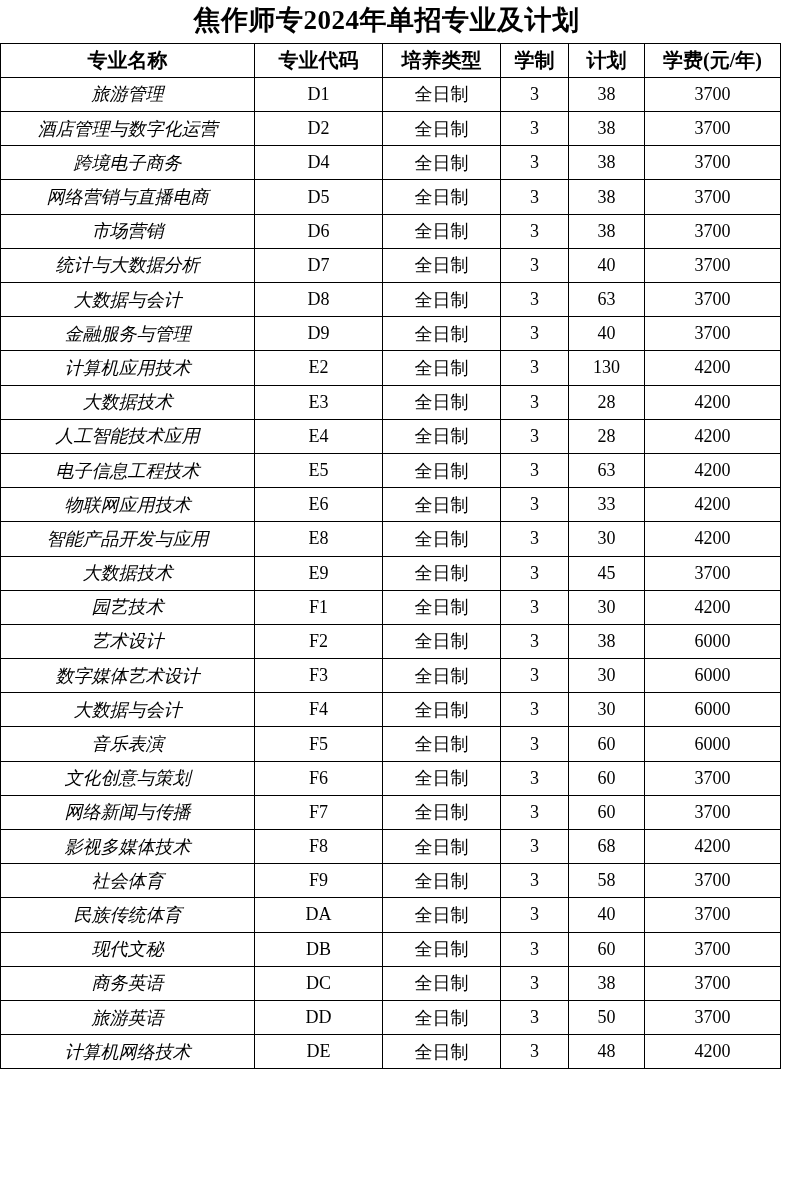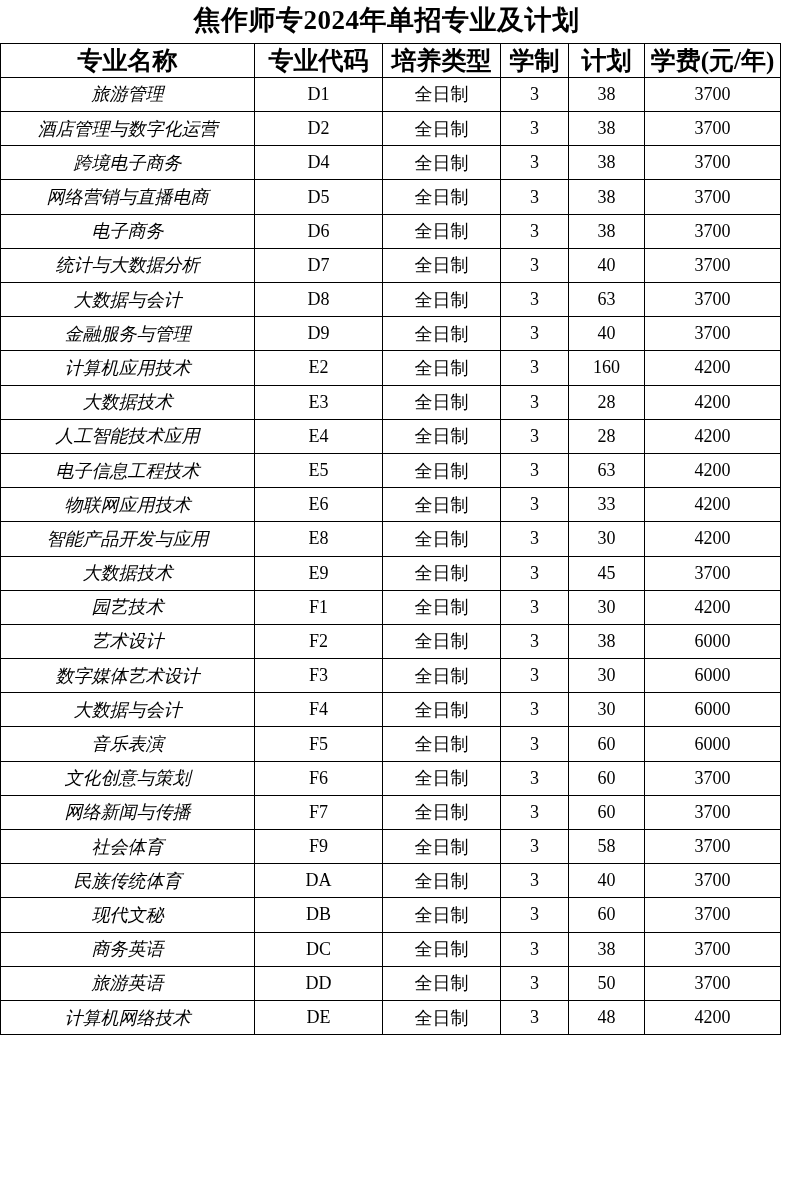--- a/index.html
+++ b/index.html
@@ -40,21 +40,21 @@
   table.plan-table td {
     border: 1px solid #000000;
     text-align: center;
     vertical-align: middle;
     padding: 0;
     height: 33.2px;
     font-family: "Liberation Serif", serif;
     color: #000;
   }
   table.plan-table th {
-    font-size: 25px;
+    font-size: 20px;
     font-weight: bold;
   }
   table.plan-table td {
     font-size: 18px;
     font-weight: normal;
   }
   td.col-name {
     font-size: 18px;
     font-style: italic;
   }
@@ -126,21 +126,21 @@
         </tr>
         <tr>
           <td class="col-name">网络营销与直播电商</td>
           <td class="col-code">D5</td>
           <td class="col-type">全日制</td>
           <td class="col-years">3</td>
           <td class="col-plan">38</td>
           <td class="col-fee">3700</td>
         </tr>
         <tr>
-          <td class="col-name">电子商务</td>
+          <td class="col-name">市场营销</td>
           <td class="col-code">D6</td>
           <td class="col-type">全日制</td>
           <td class="col-years">3</td>
           <td class="col-plan">38</td>
           <td class="col-fee">3700</td>
         </tr>
         <tr>
           <td class="col-name">统计与大数据分析</td>
           <td class="col-code">D7</td>
           <td class="col-type">全日制</td>
@@ -162,21 +162,21 @@
           <td class="col-type">全日制</td>
           <td class="col-years">3</td>
           <td class="col-plan">40</td>
           <td class="col-fee">3700</td>
         </tr>
         <tr>
           <td class="col-name">计算机应用技术</td>
           <td class="col-code">E2</td>
           <td class="col-type">全日制</td>
           <td class="col-years">3</td>
-          <td class="col-plan">160</td>
+          <td class="col-plan">130</td>
           <td class="col-fee">4200</td>
         </tr>
         <tr>
           <td class="col-name">大数据技术</td>
           <td class="col-code">E3</td>
           <td class="col-type">全日制</td>
           <td class="col-years">3</td>
           <td class="col-plan">28</td>
           <td class="col-fee">4200</td>
         </tr>
@@ -270,20 +270,28 @@
         </tr>
         <tr>
           <td class="col-name">网络新闻与传播</td>
           <td class="col-code">F7</td>
           <td class="col-type">全日制</td>
           <td class="col-years">3</td>
           <td class="col-plan">60</td>
           <td class="col-fee">3700</td>
         </tr>
         <tr>
+          <td class="col-name">影视多媒体技术</td>
+          <td class="col-code">F8</td>
+          <td class="col-type">全日制</td>
+          <td class="col-years">3</td>
+          <td class="col-plan">68</td>
+          <td class="col-fee">4200</td>
+        </tr>
+        <tr>
           <td class="col-name">社会体育</td>
           <td class="col-code">F9</td>
           <td class="col-type">全日制</td>
           <td class="col-years">3</td>
           <td class="col-plan">58</td>
           <td class="col-fee">3700</td>
         </tr>
         <tr>
           <td class="col-name">民族传统体育</td>
           <td class="col-code">DA</td>

